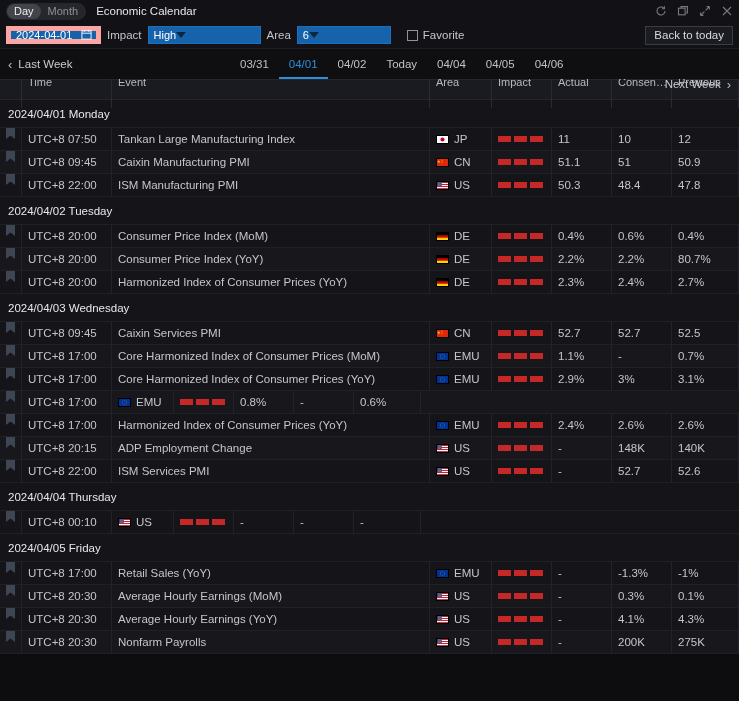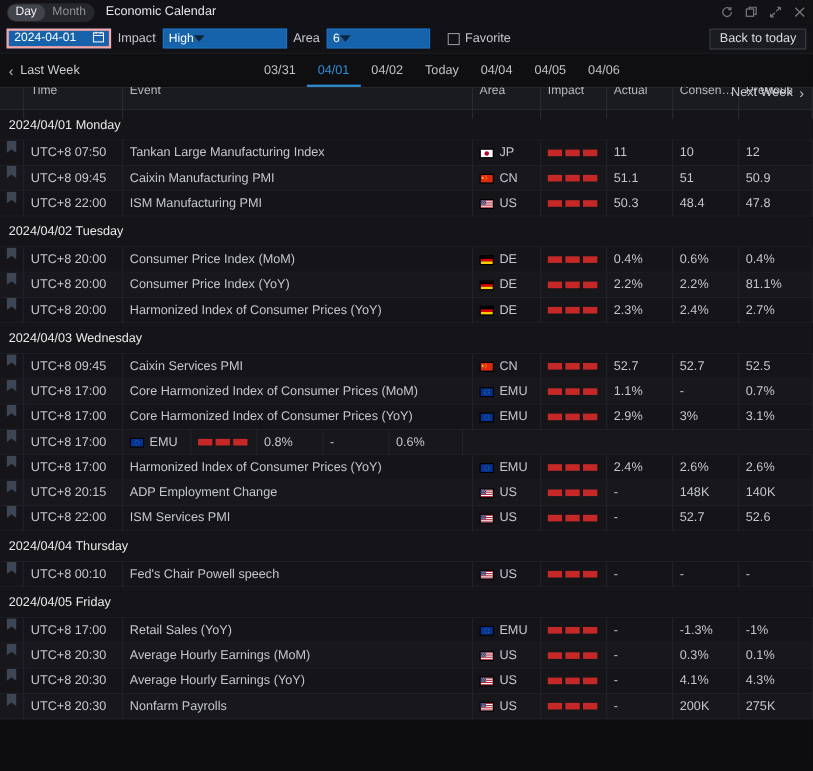--- a/index.html
+++ b/index.html
@@ -52,24 +52,24 @@
     height: 27px;
     display: flex;
     align-items: center;
     padding: 0 6px;
     background: #121216;
     border-bottom: 1px solid #1d1e23;
     gap: 6px;
     position: relative;
   }
   .date-field {
-    display: flex; align-items: flex-start; justify-content: space-between;
+    display: flex; align-items: center; justify-content: space-between;
     background: #1763ab; height: 18px; width: 95px;
     padding: 0 4px 0 5px; font-size: 11px; color: #fff; cursor: pointer;
-    border: 2px solid #fca5a5;
+    border: 5px solid #fca5a5;
   }
   .lbl { font-size: 11.5px; color: #c3c6ca; }
   .ddown {
     display: flex; align-items: center; justify-content: flex-start;
     background: #1763ab; height: 18px; padding: 0 4px 0 5px;
     font-size: 11px; color: #fff; cursor: pointer; border: 1px solid #1c6fbd;
   }
   #impact-dd { width: 113px; }
   #area-dd   { width: 94px; }
   .caret { width: 0; height: 0; border-left: 5px solid transparent;
@@ -383,21 +383,21 @@
         </div>
         <div class="cell c-imp">
           <span class="bars">
             <span class="bar"></span>
             <span class="bar"></span>
             <span class="bar"></span>
           </span>
         </div>
         <div class="cell c-act">2.2%</div>
         <div class="cell c-cons">2.2%</div>
-        <div class="cell c-prev">81.1%</div>
+        <div class="cell c-prev">80.7%</div>
       </div>
       <div class="row">
         <div class="cell c-flag"><span><svg class="bookmark" viewBox="0 0 9 11">
               <path d="M0 0h9v11L4.5 7.6 0 11z" fill="#3e4654"></path>
             </svg></span></div>
         <div class="cell c-time">UTC+8 20:00</div>
         <div class="cell c-event">Harmonized Index of Consumer Prices (YoY)</div>
         <div class="cell c-area">
           <span class="area-inner">
             <span>
@@ -680,21 +680,20 @@
         <div class="cell c-act">-</div>
         <div class="cell c-cons">52.7</div>
         <div class="cell c-prev">52.6</div>
       </div>
       <div class="dayhdr">2024/04/04 Thursday</div>
       <div class="row">
         <div class="cell c-flag"><span><svg class="bookmark" viewBox="0 0 9 11">
               <path d="M0 0h9v11L4.5 7.6 0 11z" fill="#3e4654"></path>
             </svg></span></div>
         <div class="cell c-time">UTC+8 00:10</div>
-        <div class="cell c-event">Fed's Chair Powell speech</div>
         <div class="cell c-area">
           <span class="area-inner">
             <span>
               <svg class="flag" viewBox="0 0 18 12" preserveAspectRatio="none">
                 <rect width="18" height="12" fill="#fff"></rect>
                 <rect width="18" height="1.7" y="0" fill="#b22234"></rect>
                 <rect width="18" height="1.7" y="3.4" fill="#b22234"></rect>
                 <rect width="18" height="1.7" y="6.8" fill="#b22234"></rect>
                 <rect width="18" height="1.6" y="10.2" fill="#b22234"></rect>
                 <rect width="8" height="6.8" fill="#3c3b6e"></rect>

